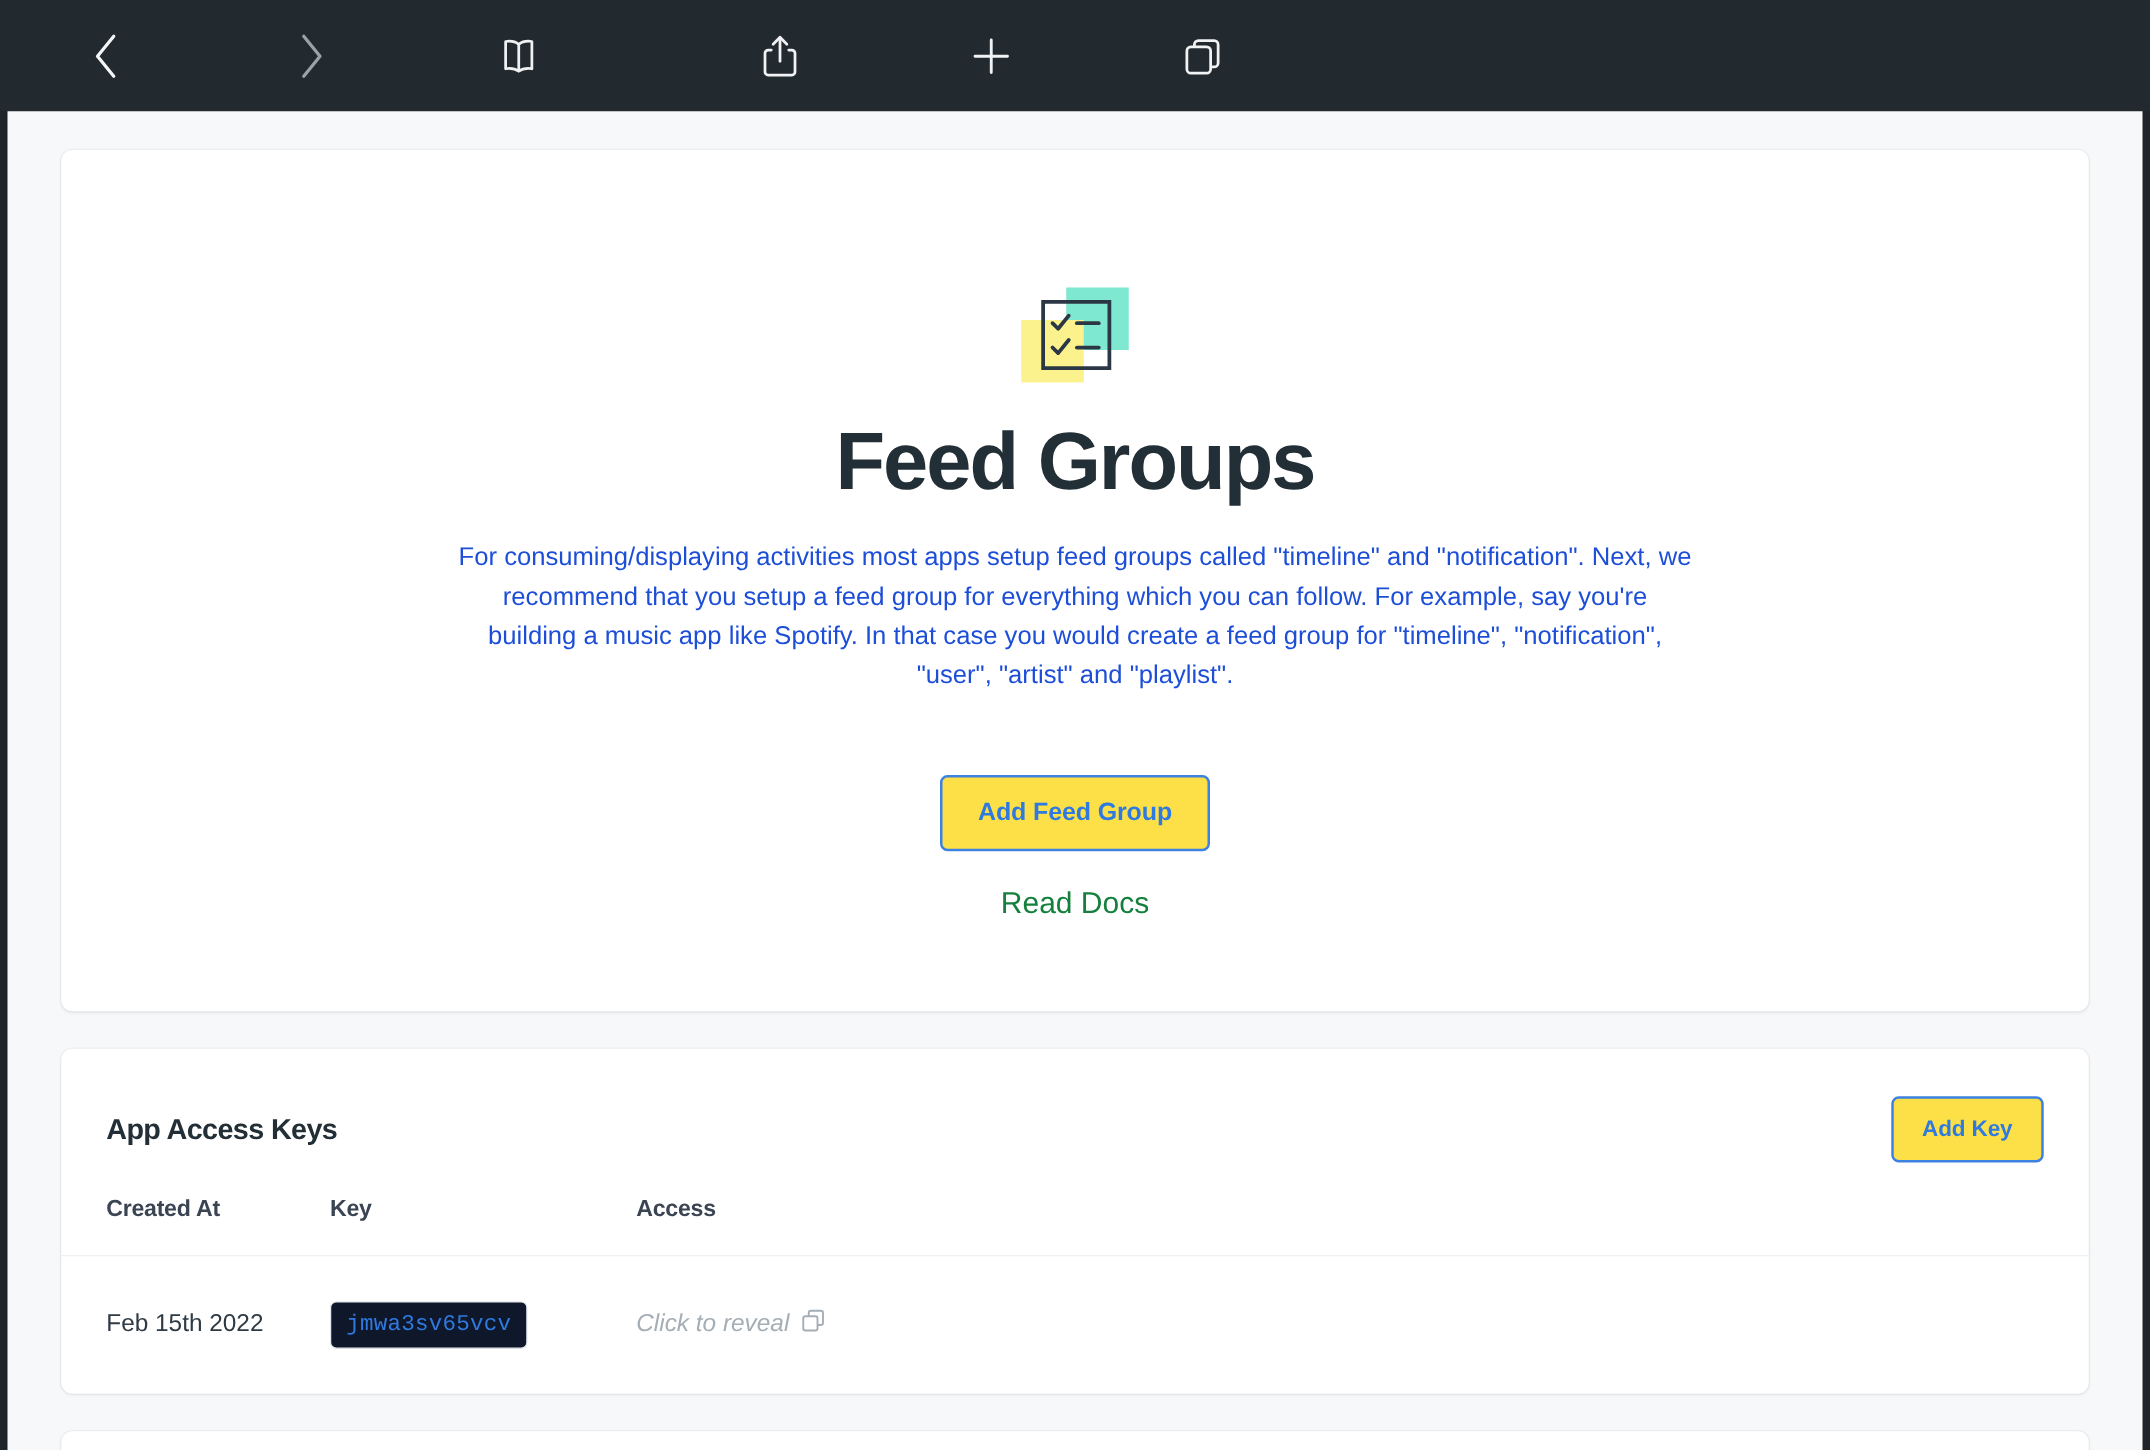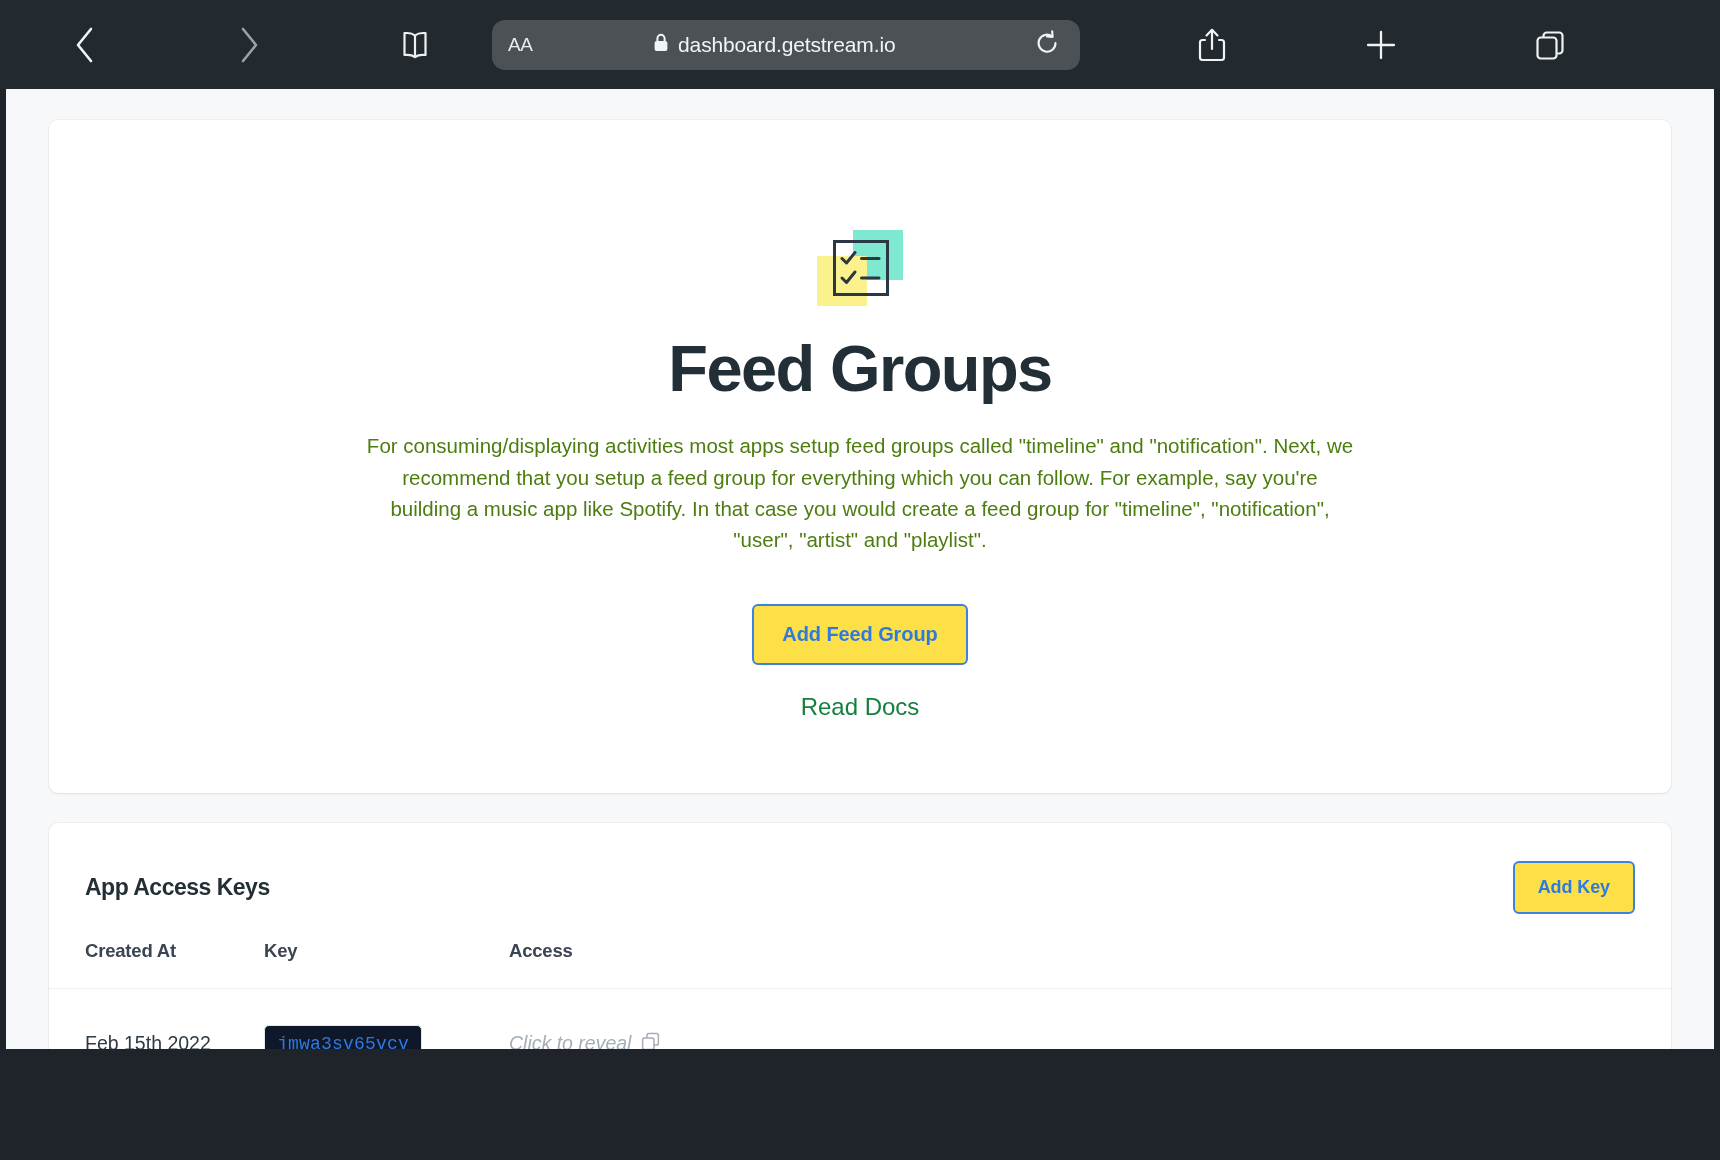--- a/index.html
+++ b/index.html
@@ -79,21 +79,21 @@
     display: flex; align-items: center; justify-content: center;
     flex: none;
   }
 
   
   .page {
     position: absolute;
     top: 89px;
     left: 6px;
     width: 1708px;
-    height: 960px;
+    height: 1071px;
     background: #f7f8f9;
     overflow: hidden;
   }
 
   .card {
     background: #ffffff;
     border-radius: 9px;
     box-shadow: 0 1px 3px rgba(16,24,40,0.07), 0 0 0 1px rgba(16,24,40,0.035);
     margin: 0 43px;
   }
@@ -140,24 +140,24 @@
     font-size: 65px;
     font-weight: 700;
     color: #232f36;
     letter-spacing: -1.6px;
     line-height: 1.08;
     margin-bottom: 26px;
   }
 
   .hero-desc {
     width: 990px;
-    margin: 0 auto;
+    margin: 16px auto;
     font-size: 20.5px;
     line-height: 1.53;
-    color: #4d7c0f;
+    color: #1d4ed8;
   }
 
   .btn-outline {
     display: inline-block;
     border: 2px solid #3d82e0;
     color: #2f7ae0;
     background: #fde047;
     border-radius: 6px;
     font-weight: 700;
     cursor: pointer;
@@ -285,40 +285,20 @@
     <span>
       <svg width="34" height="34" viewBox="0 0 34 34" fill="none">
         <path d="M17 7.5 C14 5 10 4.7 6.5 5.2 V27 C10 26.5 14 26.8 17 29 C20 26.8 24 26.5 27.5 27 V5.2 C24 4.7 20 5 17 7.5 Z" stroke="#eef0f2" stroke-width="2.2" stroke-linejoin="round"></path>
         <path d="M17 7.8 V28.8" stroke="#eef0f2" stroke-width="2.2"></path>
       </svg>
     </span>
   </div>
 
   <div class="tb-gap-c"></div>
 
-  <div class="addressbar">
-    <span class="aa-label">AA</span>
-    <span class="url-wrap">
-      <span>
-        <svg width="16" height="20" viewBox="0 0 16 20" fill="none">
-          <rect x="1.6" y="8" width="12.8" height="10" rx="2" fill="#f2f4f5"></rect>
-          <path d="M4.4 8 V5.4 A3.6 3.6 0 0 1 11.6 5.4 V8" stroke="#f2f4f5" stroke-width="2" fill="none"></path>
-        </svg>
-      </span>
-      <span class="url-text">dashboard.getstream.io</span>
-    </span>
-    <span class="reload-btn">
-      <span>
-        <svg width="28" height="28" viewBox="0 0 28 28" fill="none">
-          <path d="M22.5 14 A8.5 8.5 0 1 1 19 7.3" stroke="#f2f4f5" stroke-width="2.1" stroke-linecap="round" fill="none"></path>
-          <path d="M19.2 2.2 L19.6 8 L14 7.4" stroke="#f2f4f5" stroke-width="2.1" stroke-linecap="round" stroke-linejoin="round" fill="none"></path>
-        </svg>
-      </span>
-    </span>
-  </div>
 
   <div class="tb-gap-d"></div>
 
   <div class="tb-btn">
     <span>
       <svg width="32" height="38" viewBox="0 0 32 38" fill="none">
         <path d="M9 14 H6.5 A2.5 2.5 0 0 0 4 16.5 V31.5 A2.5 2.5 0 0 0 6.5 34 H25.5 A2.5 2.5 0 0 0 28 31.5 V16.5 A2.5 2.5 0 0 0 25.5 14 H23" stroke="#f0f2f4" stroke-width="2.2" stroke-linecap="round" fill="none"></path>
         <path d="M16 23 V4" stroke="#f0f2f4" stroke-width="2.2" stroke-linecap="round"></path>
         <path d="M10.5 9.4 L16 3.8 L21.5 9.4" stroke="#f0f2f4" stroke-width="2.2" stroke-linecap="round" stroke-linejoin="round" fill="none"></path>
       </svg>

